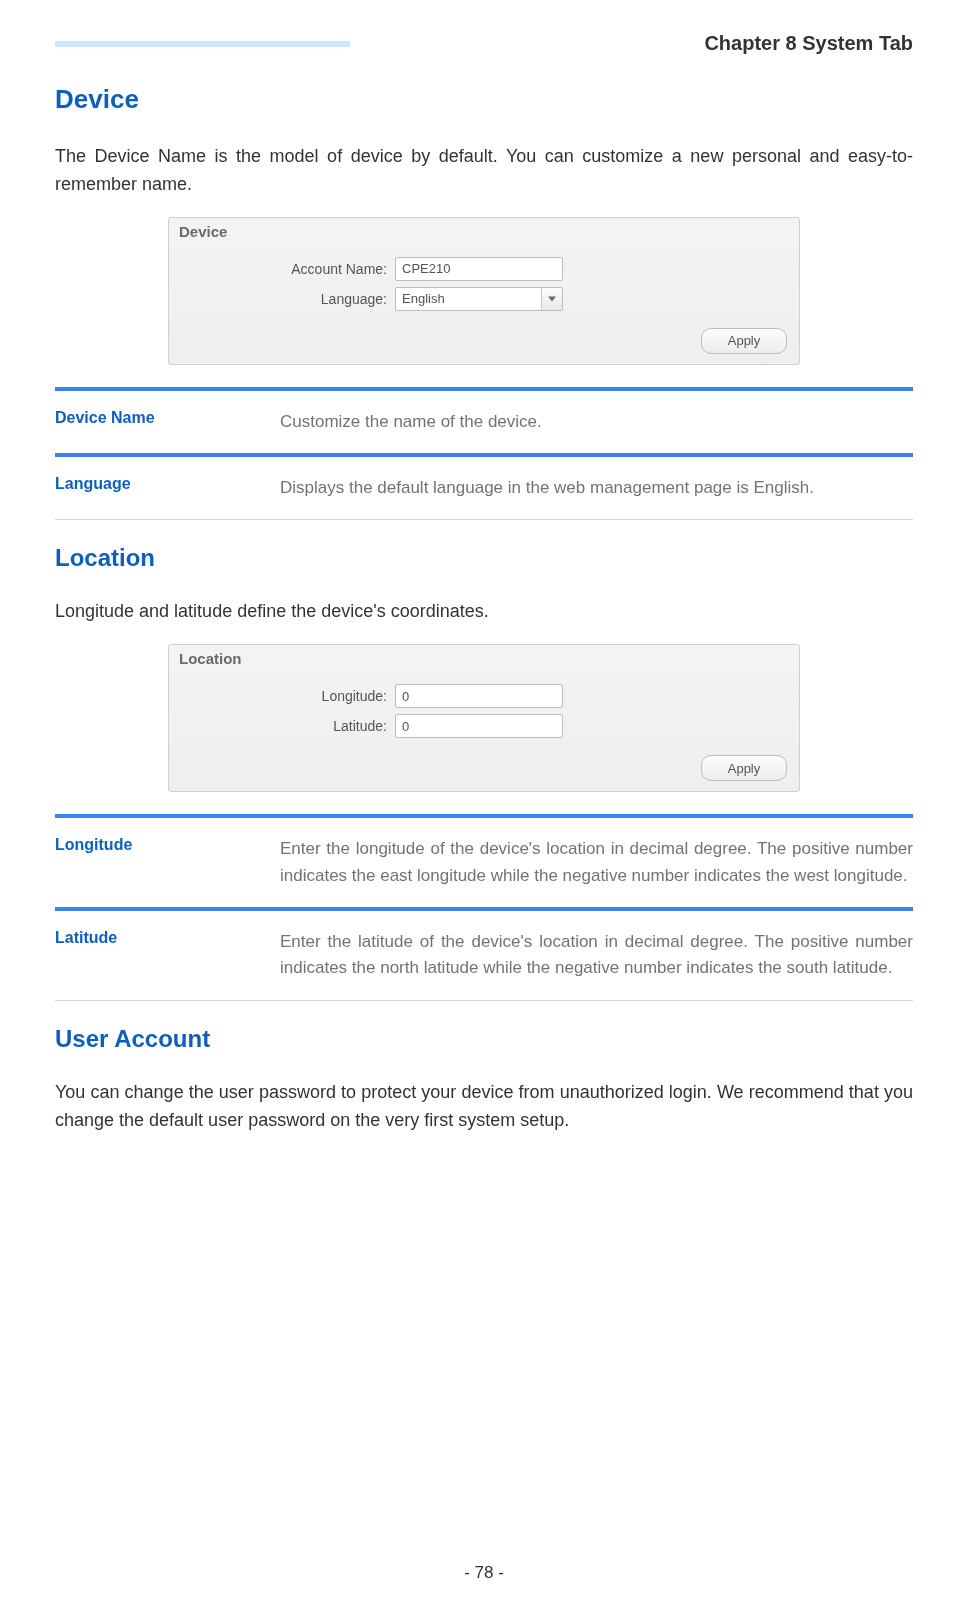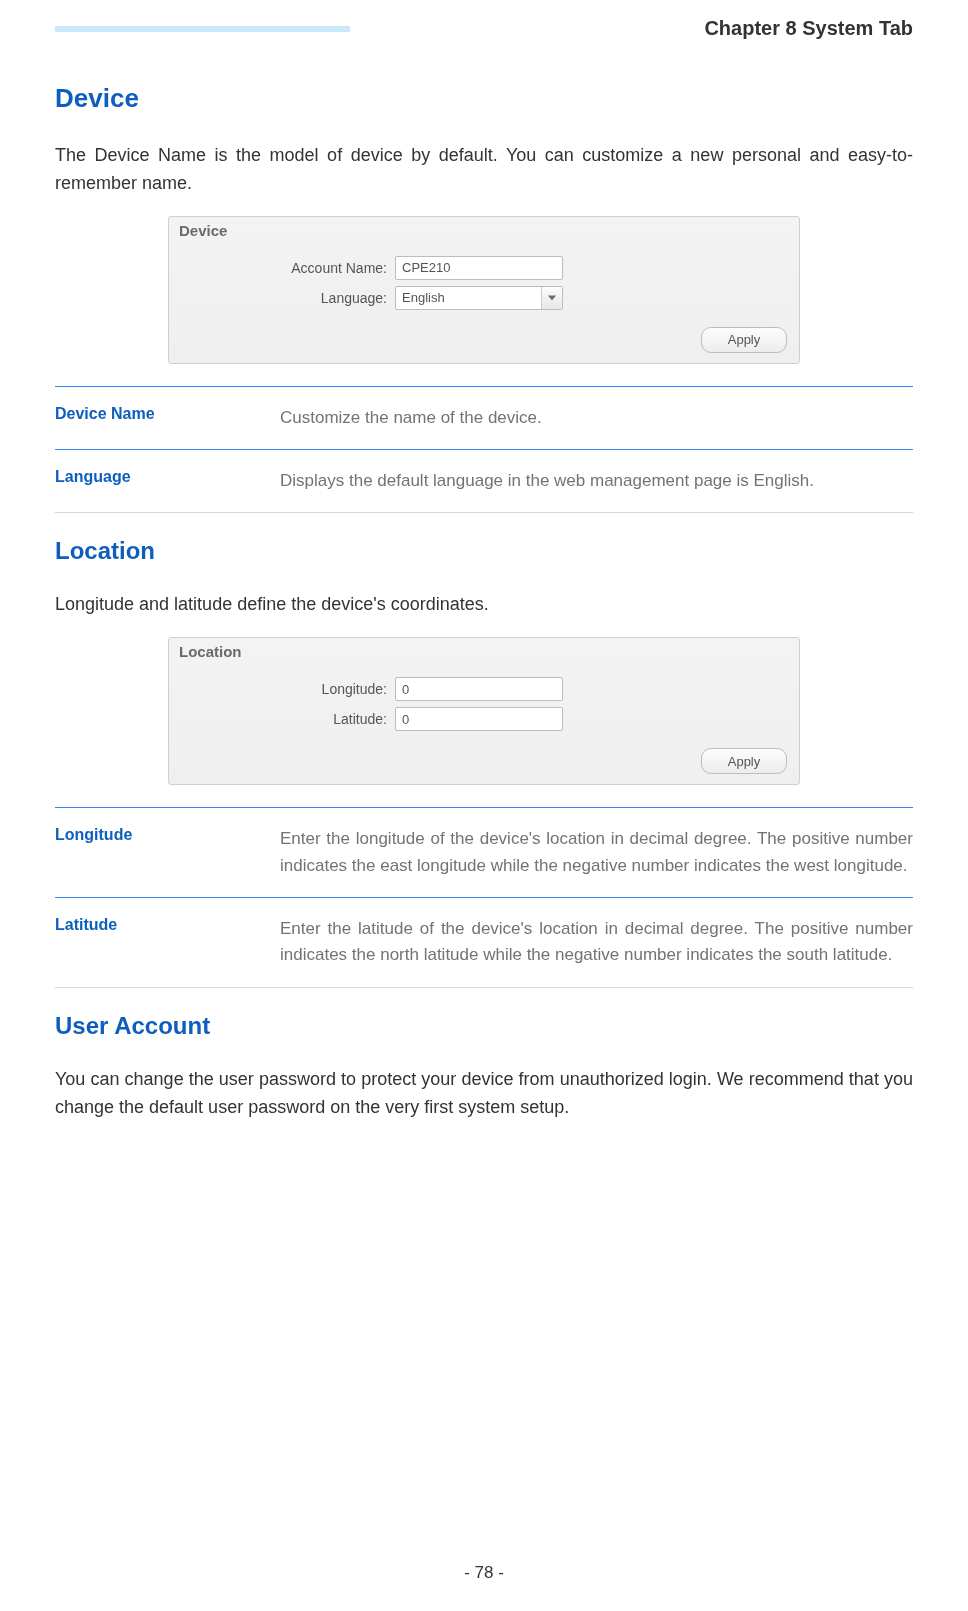--- a/index.html
+++ b/index.html
@@ -9,24 +9,24 @@
     color: #333;
     background: #fff;
   }
   .page {
     width: 968px;
     min-height: 1611px;
     padding: 0 55px 0 55px;
     position: relative;
   }
   .header-rule-wrap {
-    padding-top: 17px;
-    display: flex;
-    align-items: center;
-    margin-bottom: 43px;
+    padding-top: 32px;
+    display: flex;
+    align-items: center;
+    margin-bottom: 29px;
   }
   .header-left-rule {
     flex: 0 0 295px;
     height: 6px;
     background: #c9e8f9;
   }
   .header-gap { flex: 1; }
   .chapter-label {
     font-weight: 700;
     font-size: 20px;
@@ -130,21 +130,21 @@
     display: inline-flex;
     align-items: center;
     justify-content: center;
     cursor: pointer;
   }
   .def-table {
     width: 100%;
     border-collapse: collapse;
     margin-bottom: 18px;
   }
-  .def-table tr { border-top: 1px solid #3b82f6; }
+  .def-table tr { border-top: 4px solid #3b82f6; }
   .def-table tr:last-child { border-bottom: 1px solid #d7d7d7; }
   .def-term {
     width: 225px;
     vertical-align: top;
     padding: 18px 10px 18px 0;
     color: #0d5fbf;
     font-weight: 700;
     font-size: 16px;
   }
   .def-desc {

